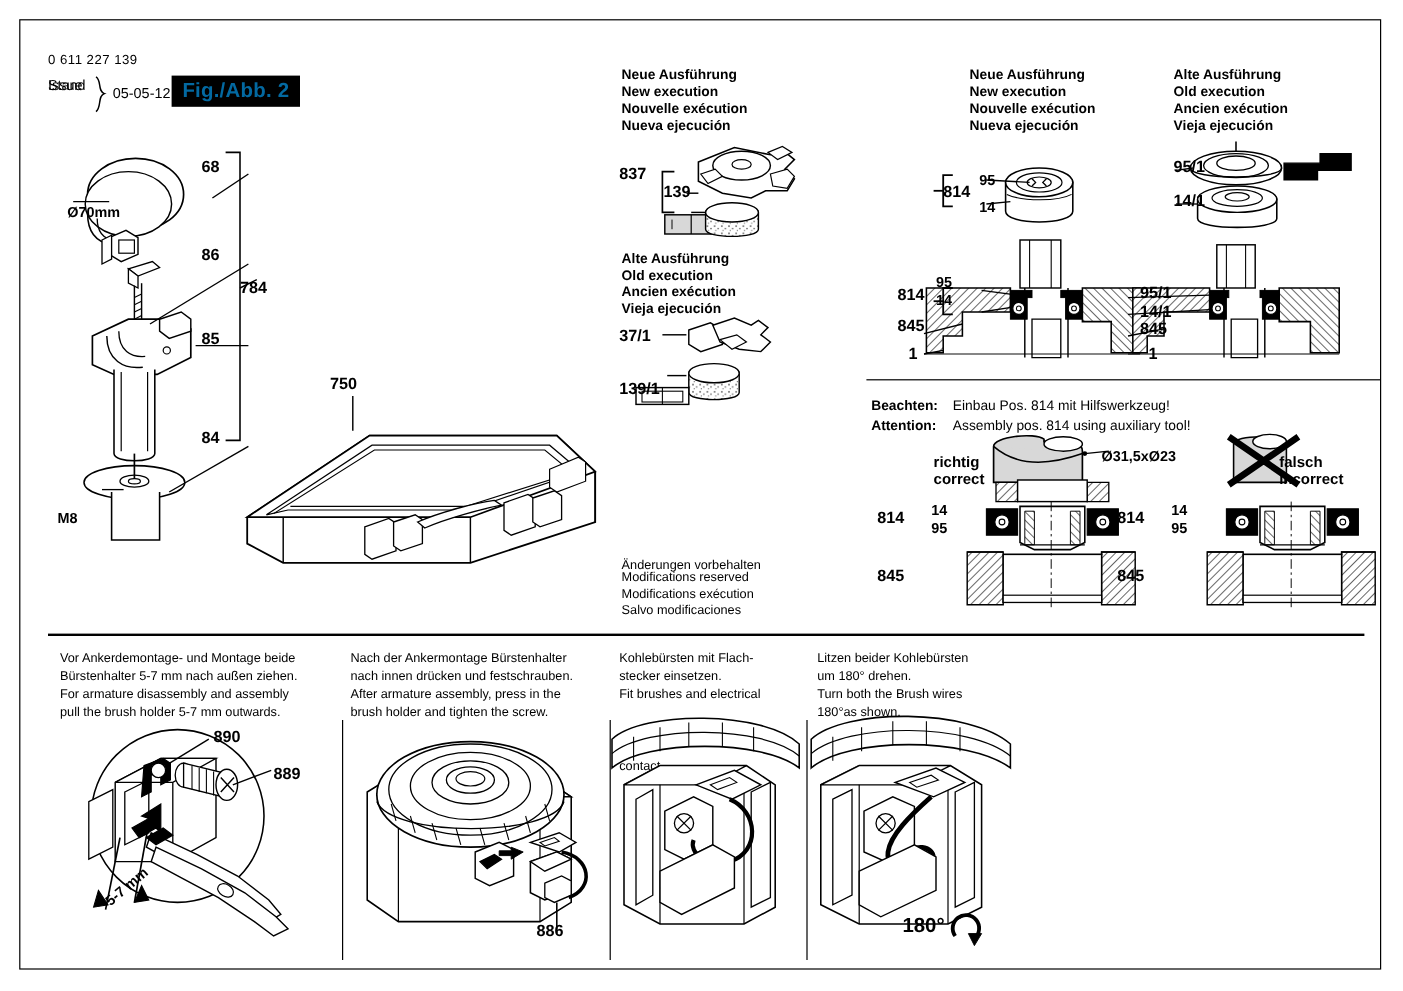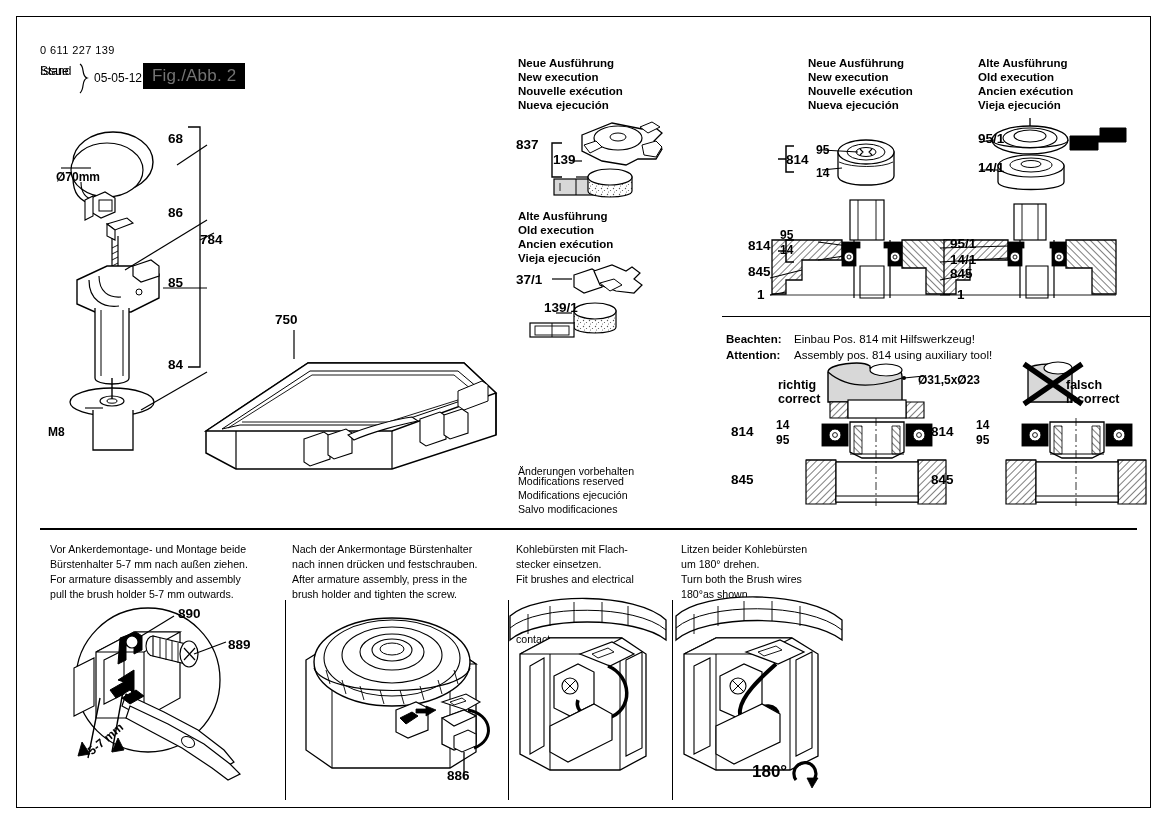--- a/index.html
+++ b/index.html
@@ -4,21 +4,21 @@
 <style>
   html,body{margin:0;padding:0;background:#ffffff;}
   body{width:1169px;height:826px;font-family:"Liberation Sans",sans-serif;color:#000;}
   #page{position:relative;width:1169px;height:826px;background:#fff;overflow:hidden;}
   #frame{position:absolute;left:16px;top:16px;width:1135px;height:792px;border:1px solid #000;box-sizing:border-box;}
   .abs{position:absolute;}
   .t{position:absolute;white-space:pre;line-height:1.18;}
   .b{font-weight:bold;}
   .hdr-code{font-size:11px;letter-spacing:.4px;}
   .hdr-issue{font-size:12px;}
-  .figbadge{background:#000;color:#737373;font-weight:normal;font-size:17px;padding:3px 9px 4px 9px;letter-spacing:.2px;}
+  .figbadge{background:#000;color:#0369a1;font-weight:bold;font-size:17px;padding:3px 9px 4px 9px;letter-spacing:.2px;}
   .lang{font-size:11.5px;font-weight:bold;line-height:1.28;}
   .callout{font-size:13.5px;font-weight:bold;}
   .callout-sm{font-size:12px;font-weight:bold;}
   .dim{font-size:12px;font-weight:bold;}
   .note{font-size:10.6px;line-height:1.42;}
   .instr{font-size:10.6px;line-height:1.45;}
   .attn{font-size:11.5px;line-height:1.35;}
   .rc{font-size:12.5px;font-weight:bold;line-height:1.25;}
   .hline{position:absolute;background:#000;height:2px;}
   .vline{position:absolute;background:#000;width:1px;}
@@ -207,26 +207,26 @@
     <path class="spk" d="M58,46 C58,38 100,38 100,46 L100,62 C100,70 58,70 58,62 Z" stroke-width="1.2"></path>
     <ellipse class="fillw" cx="79" cy="46" rx="21" ry="8" stroke-width="1.2"></ellipse>
     <line class="ln" x1="40" y1="48" x2="56" y2="48" stroke-width="1.2"></line>
 
     <rect class="fillw" x="14" y="58" width="44" height="14" stroke-width="1.2"></rect>
     <rect class="fillw" x="19" y="61" width="34" height="9" stroke-width="0.9"></rect>
     <line class="ln" x1="36" y1="58" x2="36" y2="72" stroke-width="0.9"></line>
   </svg>
 
   <div class="t callout" style="left:516px;top:272px;">37/1</div>
-  <div class="t callout" style="left:516px;top:300px;margin-left:28px;">139/1</div>
+  <div class="t callout" style="left:516px;top:316px;">139/1</div>
 
   <div class="abs" style="left:518px;top:460px;">
     <div class="t note" style="left:0;top:4px;">Änderungen vorbehalten</div>
     <div class="t note" style="left:0;top:14px;">Modifications reserved</div>
-    <div class="t note" style="left:0;top:28px;">Modifications ejecución</div>
+    <div class="t note" style="left:0;top:28px;">Modifications exécution</div>
     <div class="t note" style="left:0;top:42px;">Salvo modificaciones</div>
   </div>
 
   <div class="abs" style="left:808px;top:56px;">
     <div class="t lang" style="left:0;top:0;">Neue Ausführung</div>
     <div class="t lang" style="left:0;top:14px;">New execution</div>
     <div class="t lang" style="left:0;top:28px;">Nouvelle exécution</div>
     <div class="t lang" style="left:0;top:42px;">Nueva ejecución</div>
   </div>
 

